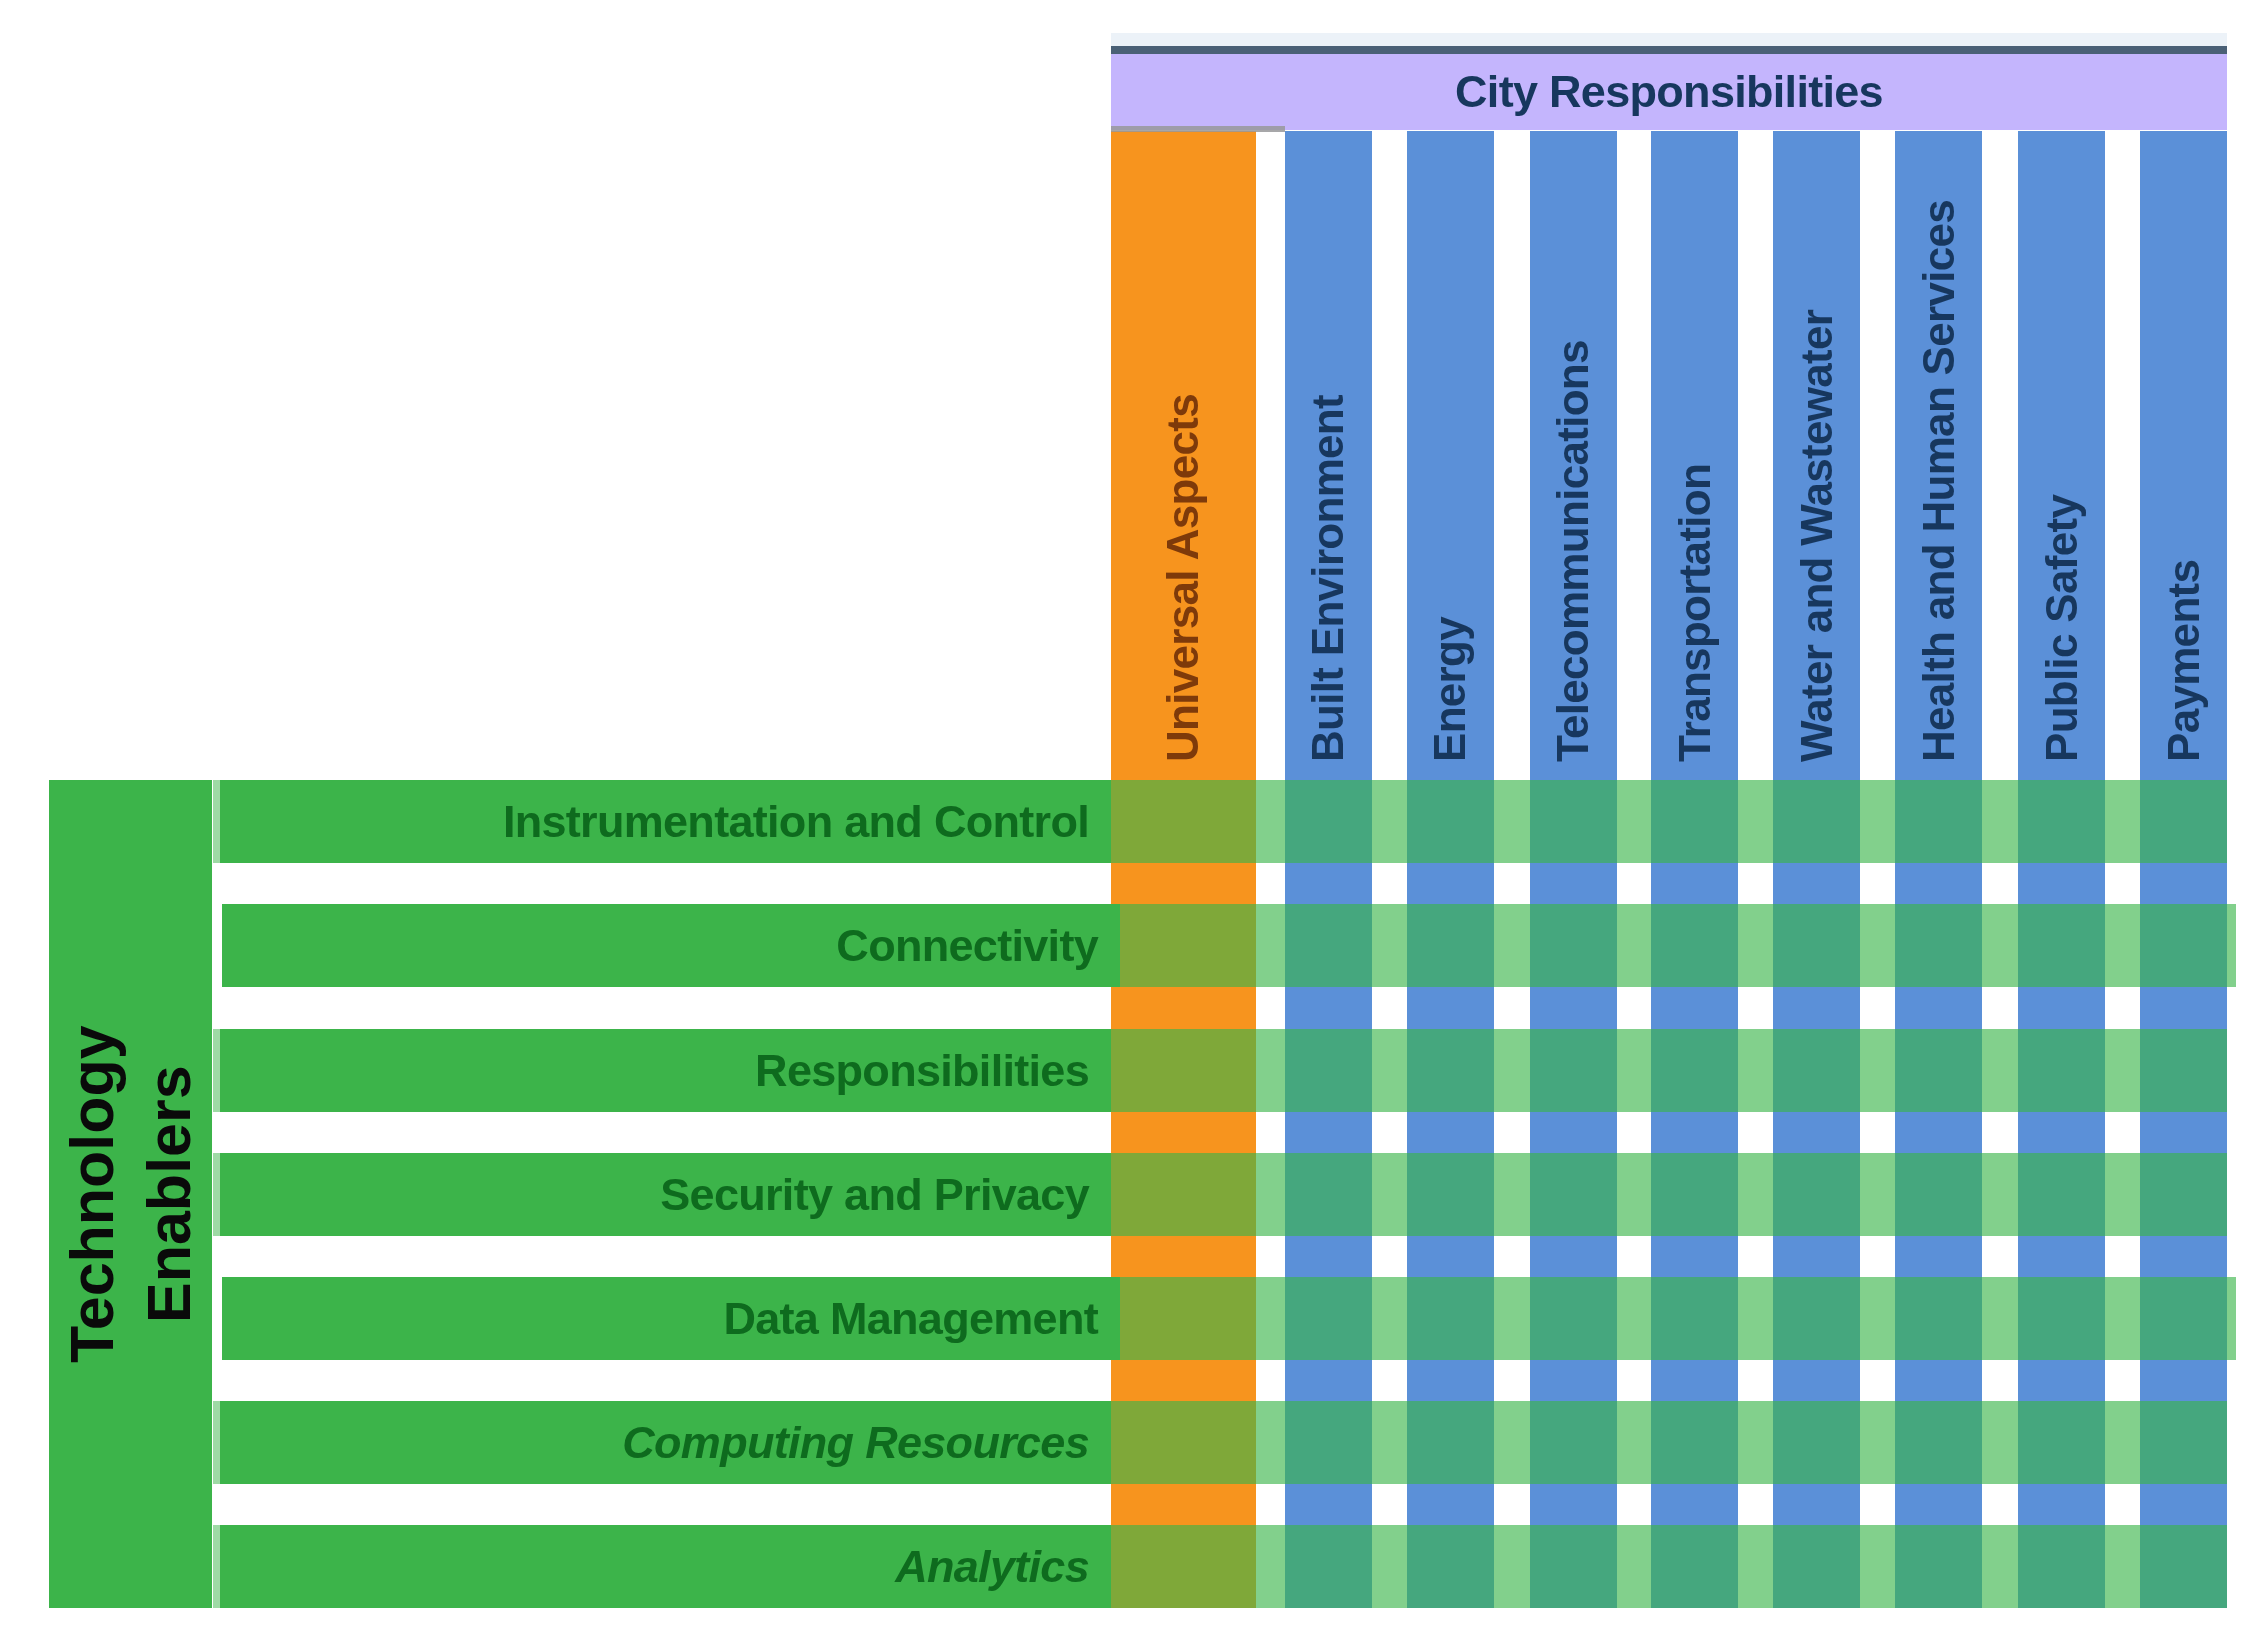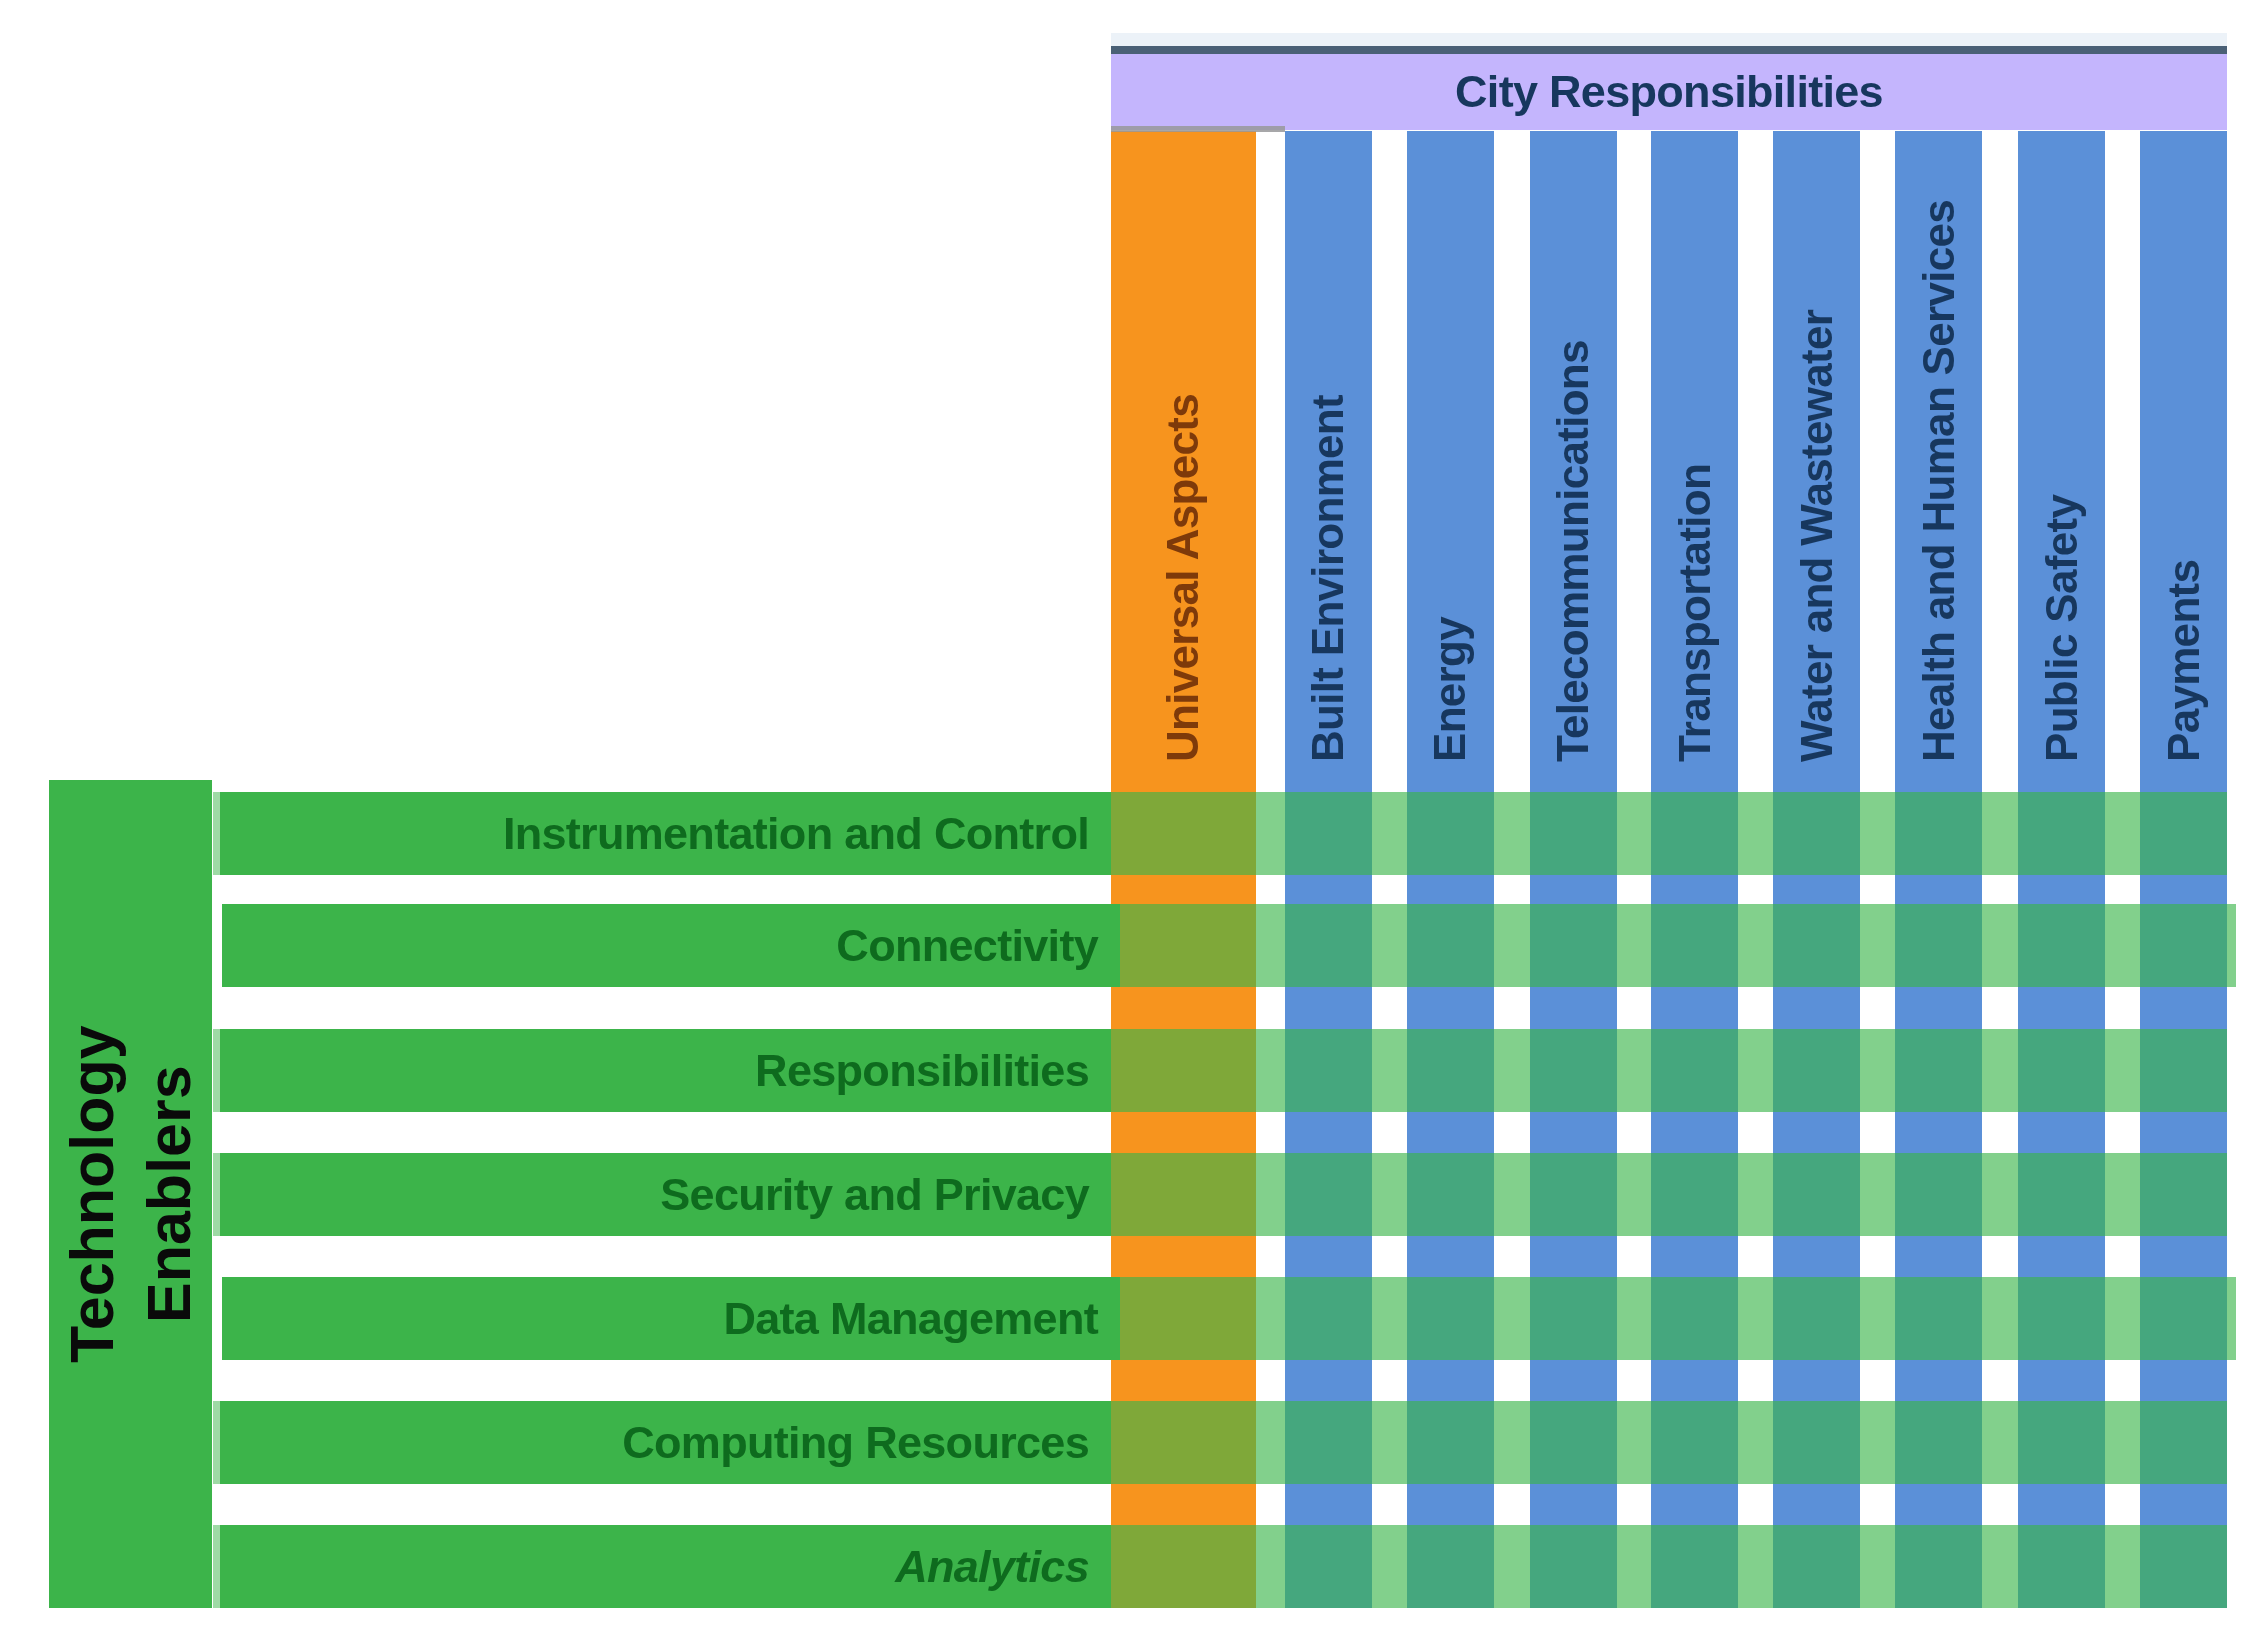--- a/index.html
+++ b/index.html
@@ -82,22 +82,22 @@
   }
   .rowlabel {
     position: absolute; left: 220px; width: 869px; height: 83px;
     box-sizing: content-box; padding-right: 22px;
     line-height: 83px; text-align: right;
     font-size: 45px; font-weight: bold; letter-spacing: -0.7px;
     color: #0E6B1E; white-space: nowrap; z-index: 3;
   }
 
   
-  .r1 { top: 780px; margin-top: 12px; } .r2 { top: 904px; margin-left: 9px; } .r3 { top: 1029px; }
-  .r4 { top: 1153px; } .r5 { top: 1277px; margin-left: 9px; } .r6 { top: 1401px; }
+  .r1 { top: 780px; } .r2 { top: 904px; margin-left: 9px; } .r3 { top: 1029px; }
+  .r4 { top: 1153px; } .r5 { top: 1277px; margin-left: 9px; } .r6 { top: 1401px; font-style: italic; }
   .r7 { top: 1525px; font-style: italic; }
 </style>
 </head>
 <body>
 
 <div class="canvas">
 
   <div class="hdr-strip"></div>
   <div class="hdr">
     <div class="hdr-title">City Responsibilities</div>

